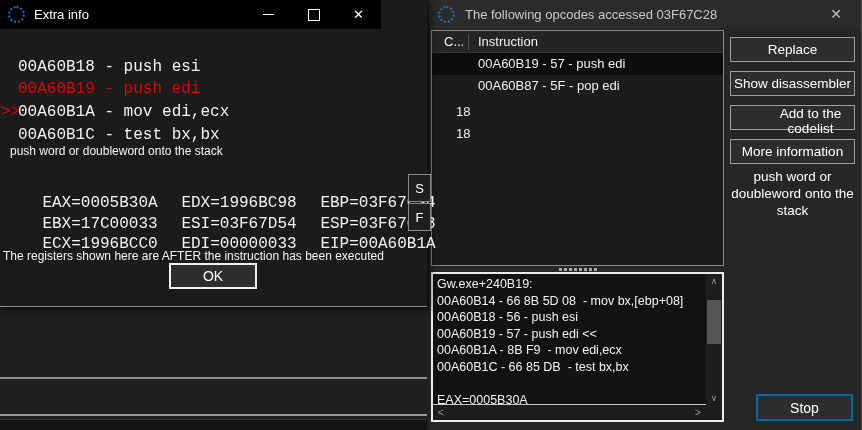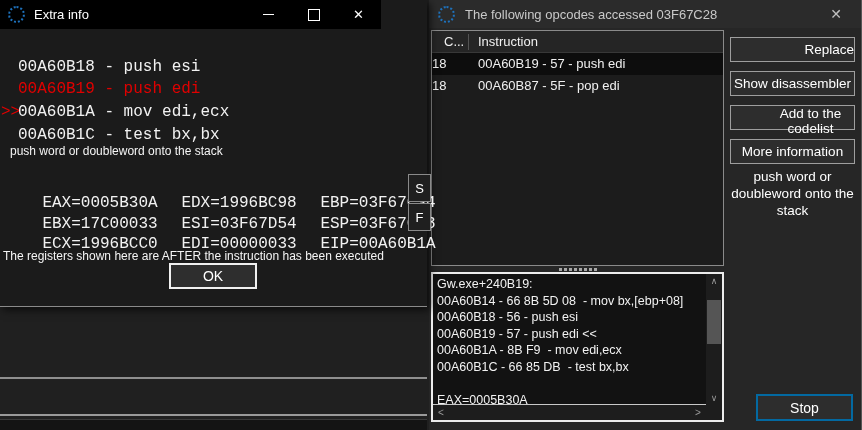--- a/index.html
+++ b/index.html
@@ -53,21 +53,21 @@
             justify-content:center;color:#c0c0c0;font-size:14px;cursor:default;}
 
   .oplist{left:2px;top:30px;width:293px;height:236px;background:#1c1c1c;border:1px solid #8a8a8a;box-sizing:border-box;}
   .oplist-header{position:absolute;left:0;top:0;width:100%;height:22px;background:#252525;
                  border-bottom:1px solid #383838;box-sizing:border-box;}
   .col-count{position:absolute;left:12px;top:0;line-height:22px;font-size:13px;color:#f0f0f0;}
   .col-div{position:absolute;left:36px;top:3px;width:1px;height:16px;background:#535353;}
   .col-instr{position:absolute;left:46px;top:0;line-height:22px;font-size:13px;color:#f0f0f0;}
   .oprow{position:absolute;left:0;width:100%;height:22px;font-size:13px;color:#f0f0f0;}
   .oprow.selected{background:#0d0d0d;}
-  .oprow .cell-count{position:absolute;left:0;line-height:22px;}
+  .oprow .cell-count{position:absolute;left:24px;line-height:22px;margin-top:48px;}
   .oprow .cell-instr{position:absolute;left:46px;line-height:22px;white-space:pre;}
 
   .splitter{left:2px;top:266px;width:293px;height:6px;display:flex;align-items:center;justify-content:center;gap:2px;cursor:row-resize;}
   .splitter i{width:3px;height:3px;background:#a8a8a8;display:block;}
 
   .dpanel{left:2px;top:272px;width:293px;height:150px;background:#121212;border:2px solid #ececec;box-sizing:border-box;}
   .dtext{position:absolute;left:4px;top:2px;right:18px;bottom:16px;overflow:hidden;}
   .dline{font-size:12.5px;line-height:16.5px;height:16.5px;color:#f2f2f2;white-space:pre;min-height:16.5px;}
   .vscroll{position:absolute;right:0;top:0;width:16px;bottom:0;background:#1d1d1d;}
   .vscroll .arrow{position:absolute;left:0;width:16px;height:14px;color:#9a9a9a;font-size:9px;
@@ -143,21 +143,21 @@
       <span class="arrow up">∧</span>
       <span class="vthumb"></span>
       <span class="arrow down">∨</span>
     </div>
     <div class="hscroll">
       <span class="arrow left">&lt;</span>
       <span class="arrow right">&gt;</span>
     </div>
   </div>
 
-  <button class="abs side-btn" style="top:37px;text-align:right;">Replace</button>
+  <button class="abs side-btn" style="top:37px;">Replace</button>
   <button class="abs side-btn" style="top:71px;">Show disassembler</button>
   <button class="abs side-btn" style="top:105px;padding-left:36px;">Add to the codelist</button>
   <button class="abs side-btn" style="top:139px;">More information</button>
   <div class="abs rw-hint">push word or doubleword onto the stack</div>
   <button class="abs stop-btn">Stop</button>
 </div>
 
 <div class="abs lw">
   <div class="abs lw-titlebar">
     <span class="ce-icon"></span>

